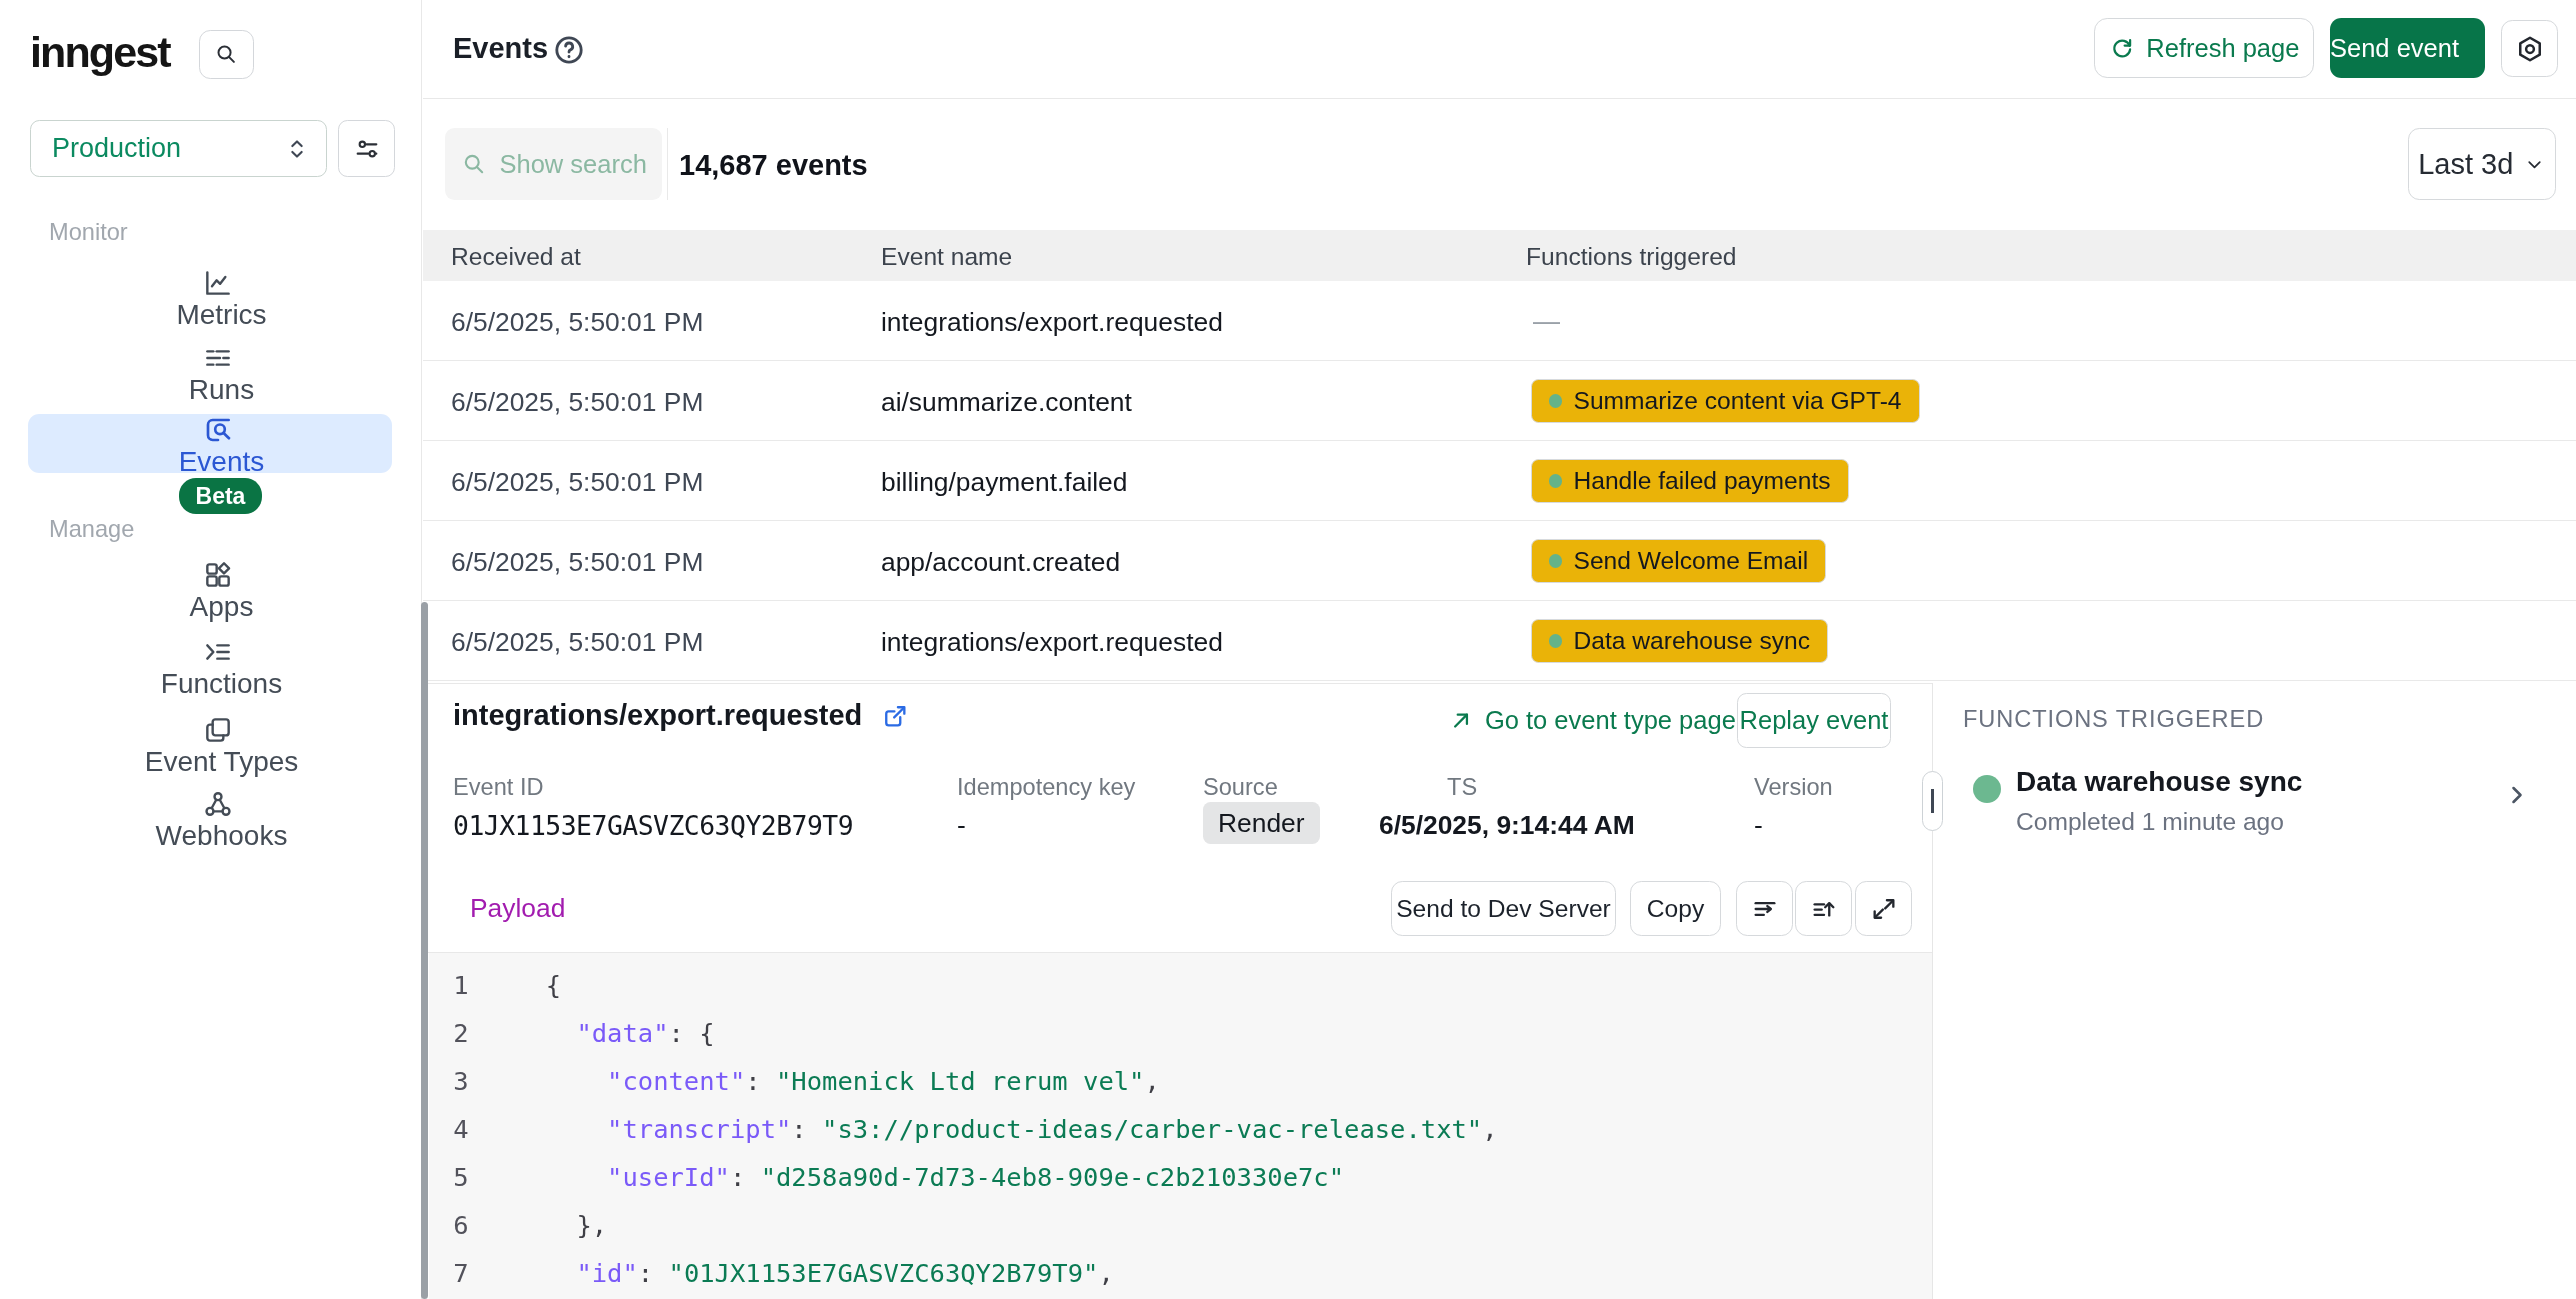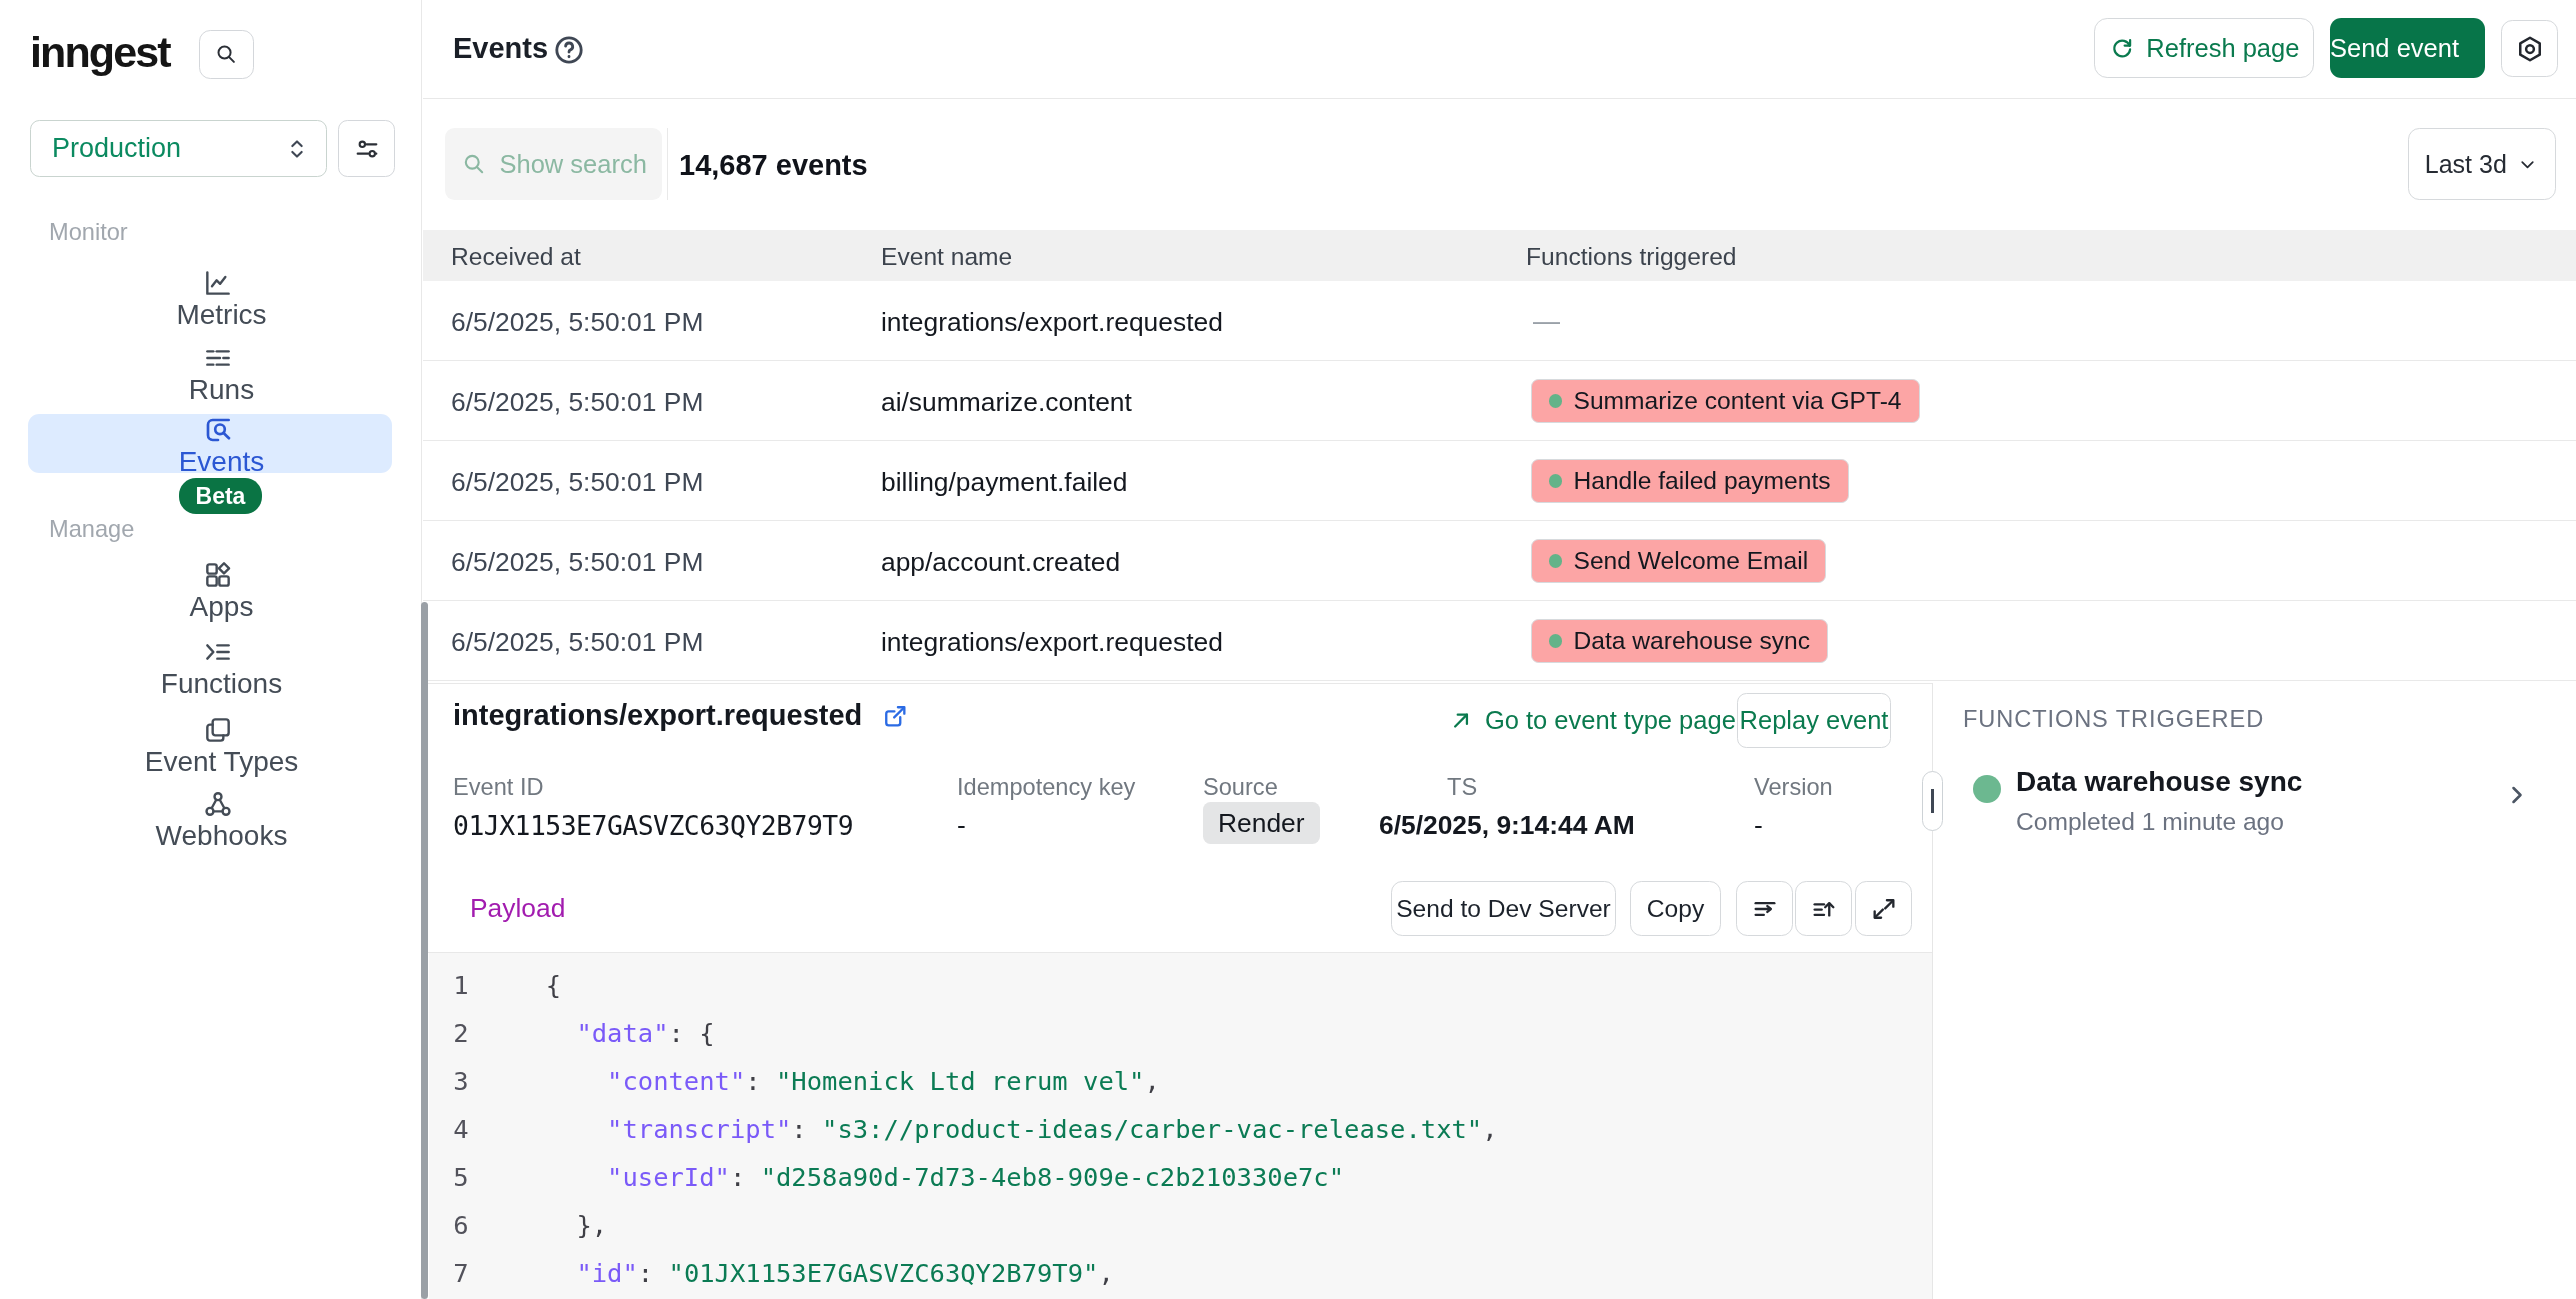--- a/index.html
+++ b/index.html
@@ -35,32 +35,32 @@
   .refresh-btn .txt { font-size:25.5px; font-weight:500; margin-left:11.3px; }
   .send-btn { position:absolute; left:1907px; top:18px; width:155px; height:60px; border-radius:11.3px; background:#077549; color:#fff; font-size:25.5px; font-weight:500; display:flex; align-items:center; }
   .gear-btn { position:absolute; left:2078px; top:20px; width:57px; height:57px; border-radius:11.3px; color:#23272e; }
 
   .toolbar { position:absolute; left:0; top:99px; width:2153px; height:131px; }
   .show-search { position:absolute; left:22px; top:29px; width:217px; height:72px; border-radius:9.4px; background:#f4f4f4; color:#8bb8a2; display:flex; align-items:center; justify-content:center; }
   .show-search .txt { font-size:25.5px; margin-left:11.3px; }
   .tool-sep { position:absolute; left:244px; top:29px; width:0.9px; height:72px; background:#e9e9e9; }
   .events-count { position:absolute; left:256px; top:50px; font-size:29px; font-weight:600; color:#10131a; }
   .range-btn { position:absolute; left:1985px; top:29px; width:148px; height:72px; border-radius:11.3px; color:#262b33; }
-  .range-btn .txt { font-size:25px; margin-right:9.4px; }
+  .range-btn .txt { font-size:29px; margin-right:9.4px; }
 
   .thead { position:absolute; left:0; top:230px; width:2153px; height:51px; background:#f0f0f0; }
   .thead .col { position:absolute; top:13.2px; font-size:24.6px; color:#3c434d; }
   .col-received { left:28px; } .col-name { left:458px; } .col-funcs { left:1103px; }
 
   #rows { position:absolute; left:0; top:281px; width:2153px; }
   .trow { position:relative; width:2153px; height:80px; border-bottom:0.9px solid #e9e9e9; background:#fff; }
   .trow .ts { position:absolute; left:28px; top:25.5px; font-size:26.4px; font-weight:500; color:#3f4754; }
   .trow .nm { position:absolute; left:458px; top:25.5px; font-size:26.4px; font-weight:500; color:#14181f; }
   .trow .dash { position:absolute; left:1110px; top:24.6px; font-size:27px; color:#9aa1a8; }
-  .fn-pill { position:absolute; left:1108px; top:18px; height:44px; display:inline-flex; align-items:center; border:1.9px solid #d7dadd; border-radius:7.6px; background:#fca5a5; padding:0 17px; }
+  .fn-pill { position:absolute; left:1108px; top:18px; height:44px; display:inline-flex; align-items:center; border:1.9px solid #d7dadd; border-radius:7.6px; background:#eab308; padding:0 17px; }
   .fn-pill .dot { width:13.2px; height:13.2px; border-radius:50%; background:#64b389; margin-right:11.3px; }
   .fn-pill .fl { font-size:24.6px; color:#14181f; }
 
   
   #detail { position:absolute; left:0; top:683px; width:1510px; height:617px; border-top:0.9px solid #e8e8e8; background:#fff; }
   .d-title { position:absolute; left:30px; top:15px; font-size:29px; font-weight:600; color:#14181f; display:flex; align-items:center; }
   .ext-icn { width:28px; height:28px; margin-left:19px; color:#2b6be4; }
   .goto-link { position:absolute; left:1026px; top:22px; display:flex; align-items:center; color:#0a7a4e; }
   .goto-link .txt { font-size:25.5px; font-weight:500; margin-left:11.3px; }
   .replay-btn { position:absolute; left:1314px; top:8.5px; width:154px; height:55px; border-radius:9.4px; color:#0a7a4e; font-size:25.5px; font-weight:500; }

